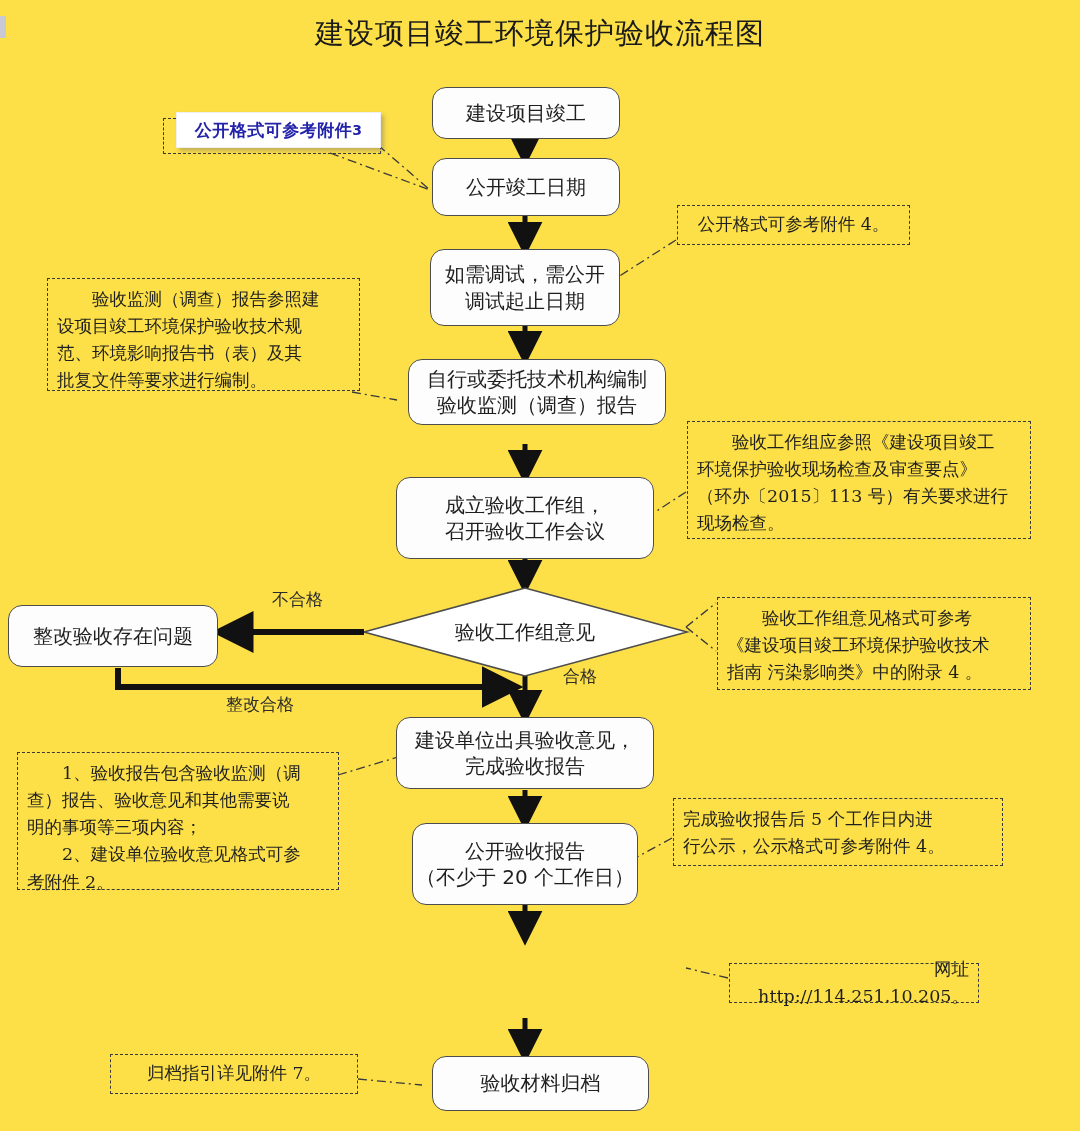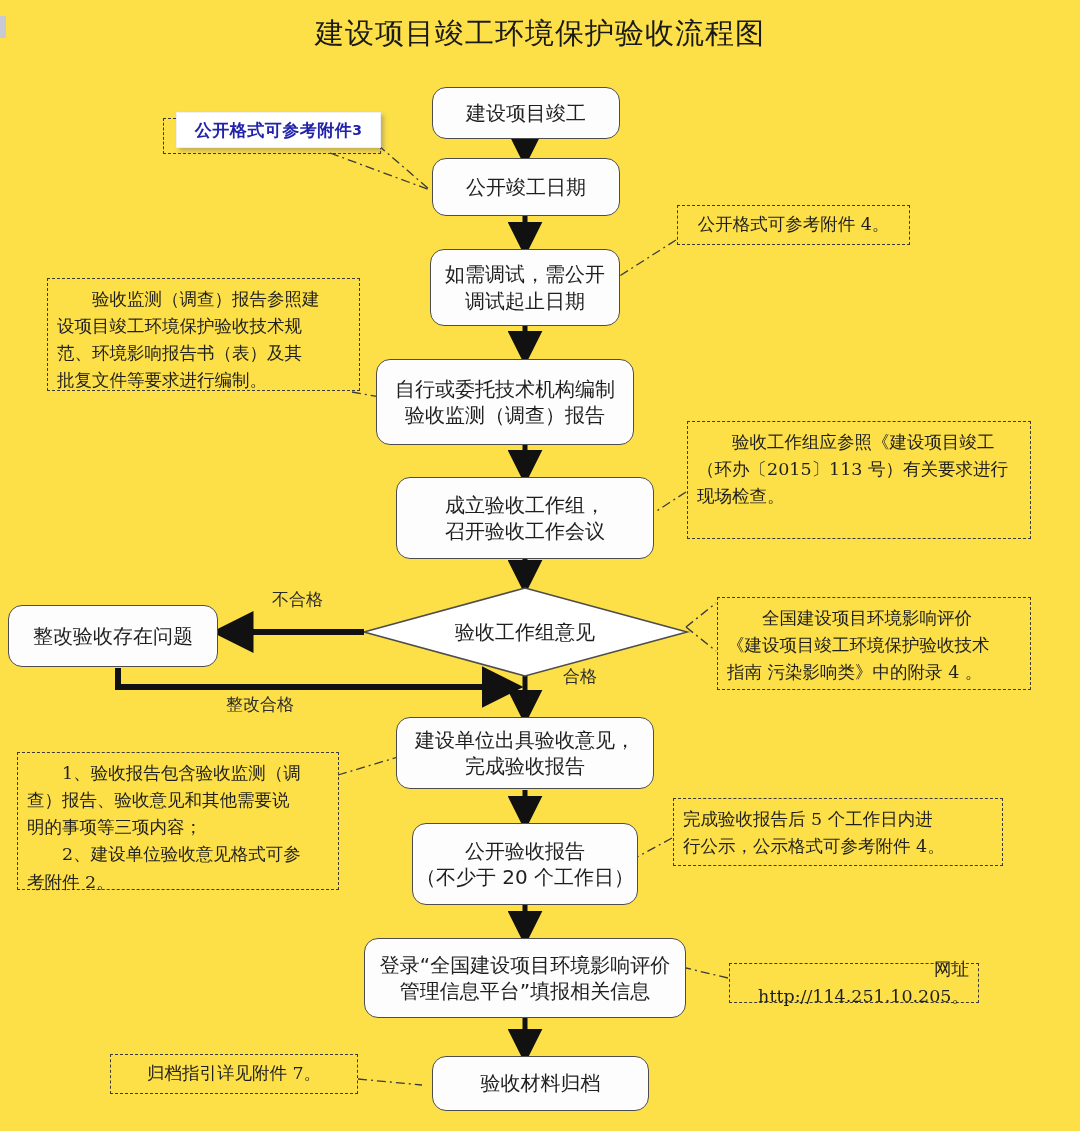--- a/index.html
+++ b/index.html
@@ -190,21 +190,21 @@
 
   <div class="node" style="left:432px; top:158px; width:188px; height:58px;">
     <span class="ln">公开竣工日期</span>
   </div>
 
   <div class="node" style="left:430px; top:249px; width:190px; height:77px;">
     <span class="ln">如需调试，需公开</span>
     <span class="ln">调试起止日期</span>
   </div>
 
-  <div class="node" style="left:376px; top:359px; width:258px; height:86px;">
+  <div class="node" style="left:408px; top:359px; width:258px; height:66px;">
     <span class="ln">自行或委托技术机构编制</span>
     <span class="ln">验收监测（调查）报告</span>
   </div>
 
   <div class="node" style="left:396px; top:477px; width:258px; height:82px;">
     <span class="ln">成立验收工作组，</span>
     <span class="ln">召开验收工作会议</span>
   </div>
 
   <div class="diamond-label" style="left:425px; top:612px; width:200px; height:40px;text-align:center;">
@@ -218,24 +218,20 @@
   <div class="node" style="left:396px; top:717px; width:258px; height:72px;">
     <span class="ln">建设单位出具验收意见，</span>
     <span class="ln">完成验收报告</span>
   </div>
 
   <div class="node" style="left:412px; top:823px; width:226px; height:82px;">
     <span class="ln">公开验收报告</span>
     <span class="ln">（不少于 20 个工作日）</span>
   </div>
 
-  <div class="node" style="left:364px; top:938px; width:322px; height:80px;">
-    <span class="ln">登录“全国建设项目环境影响评价</span>
-    <span class="ln">管理信息平台”填报相关信息</span>
-  </div>
 
   <div class="node" style="left:432px; top:1056px; width:217px; height:55px;">
     <span class="ln">验收材料归档</span>
   </div>
 
   <div class="edge-label" style="left:272px; top:588px;">不合格</div>
   <div class="edge-label" style="left:563px; top:665px;">合格</div>
   <div class="edge-label" style="left:226px; top:693px;">整改合格</div>
 
   <div class="note" style="left:163px; top:118px; width:218px; height:36px;"></div>
@@ -250,26 +246,27 @@
 
   <div class="note" style="left:47px; top:278px; width:313px; height:113px;">
     <p class="indent">验收监测（调查）报告参照建</p>
     <p>设项目竣工环境保护验收技术规</p>
     <p>范、环境影响报告书（表）及其</p>
     <p>批复文件等要求进行编制。</p>
   </div>
 
   <div class="note" style="left:687px; top:421px; width:344px; height:118px;">
     <p class="indent">验收工作组应参照《建设项目竣工</p>
+    <p>环境保护验收现场检查及审查要点》</p>
     <p>（环办〔2015〕113 号）有关要求进行</p>
     <p>现场检查。</p>
   </div>
 
   <div class="note" style="left:717px; top:597px; width:314px; height:93px;">
-    <p class="indent">全国建设项目环境影响评价</p>
+    <p class="indent">验收工作组意见格式可参考</p>
     <p>《建设项目竣工环境保护验收技术</p>
     <p>指南 污染影响类》中的附录 4 。</p>
   </div>
 
   <div class="note" style="left:17px; top:752px; width:322px; height:138px;">
     <p class="indent">1、验收报告包含验收监测（调</p>
     <p>查）报告、验收意见和其他需要说</p>
     <p>明的事项等三项内容；</p>
     <p class="indent">2、建设单位验收意见格式可参</p>
     <p>考附件 2。</p>

